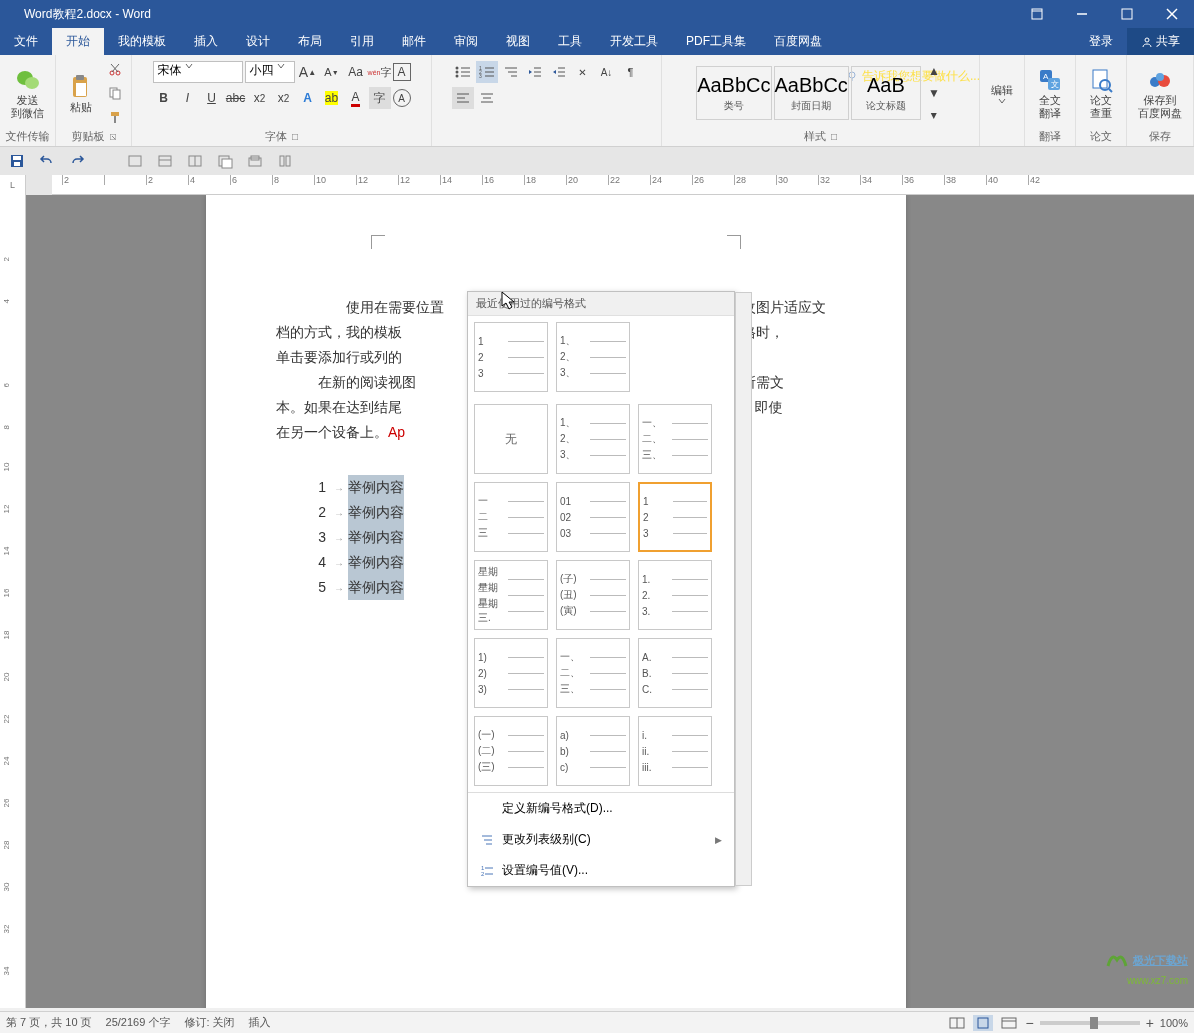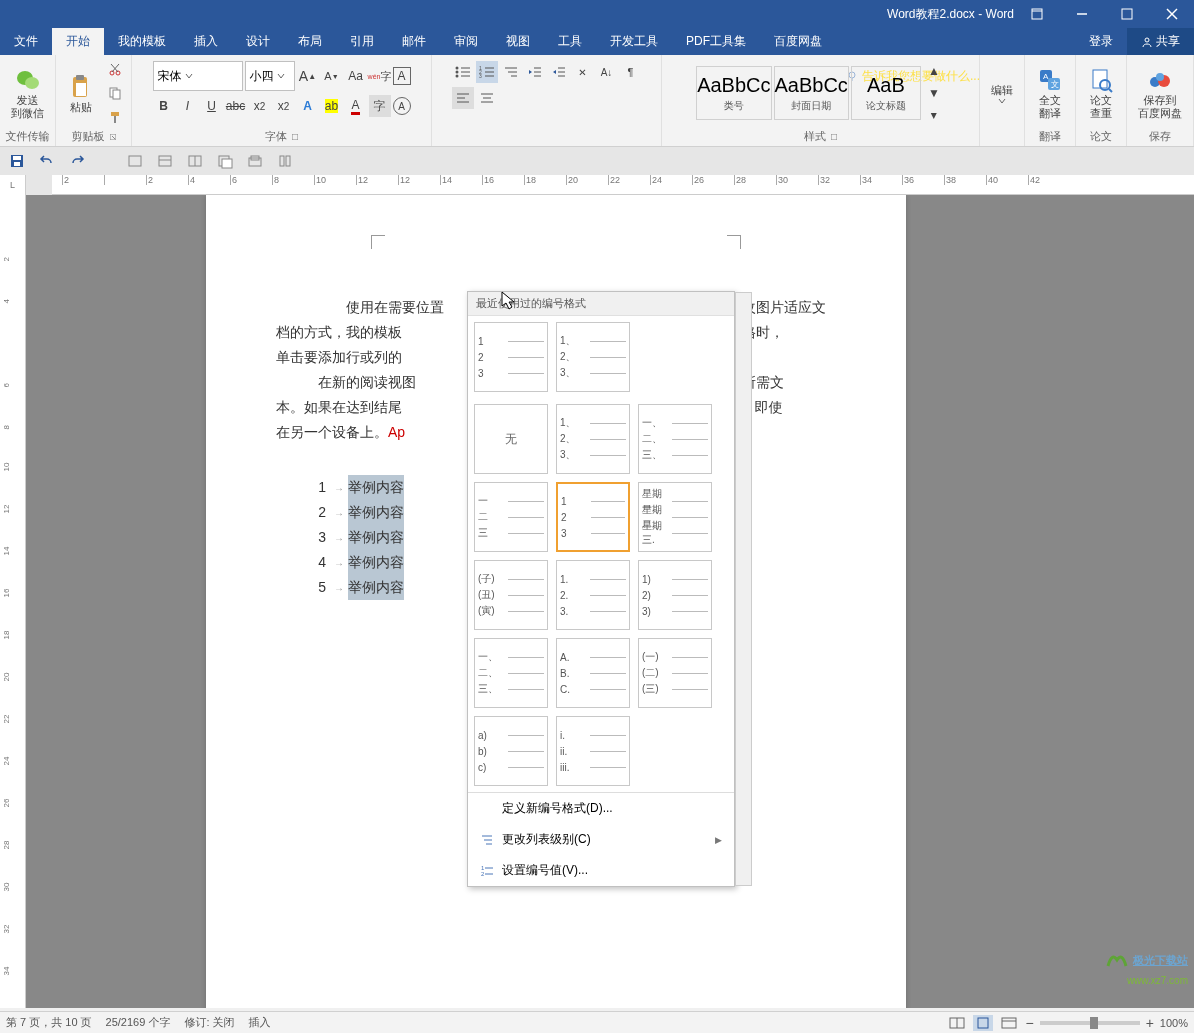--- a/index.html
+++ b/index.html
@@ -1,20 +1,20 @@
 <!DOCTYPE html>
 <html><head>
 <meta charset="utf-8">
 <style>
 * { margin:0; padding:0; box-sizing:border-box; font-family:"Microsoft YaHei","Segoe UI",sans-serif; }
 body { background:#f0f0f0; width:1194px; height:1033px; overflow:hidden; position:relative; }
 
 
 .titlebar { background:#2B579A; height:28px; display:flex; align-items:center; color:#fff; font-size:12px; }
-.titlebar .title { flex:1; text-align:right; font-size:12px; }
+.titlebar .title { flex:1; text-align:left; font-size:12px;padding-left:24px; }
 .win-btns { display:flex; }
 .win-btn { width:45px; height:28px; display:flex; align-items:center; justify-content:center; color:#fff; font-size:12px; }
 .win-btn svg { width:12px; height:12px; }
 
 
 .menubar { background:#2B579A; height:27px; display:flex; align-items:stretch; color:#fff; font-size:12px; }
 .menu-item { padding:0 14px; display:flex; align-items:center; cursor:pointer; }
 .menu-item.active { background:#f3f3f3; color:#2B579A; }
 .menu-right { margin-left:auto; display:flex; }
 .tell-me { color:#fde047; padding:0 10px; display:flex; align-items:center;margin-top:48px; }
@@ -27,21 +27,21 @@
 .ribbon-group .label { font-size:11px; color:#666; padding:1px 0 2px; text-align:center; width:100%; }
 .ribbon-group .label svg.caret { width:6px; height:6px; margin-left:2px; }
 
 .big-btn { display:flex; flex-direction:column; align-items:center; justify-content:center; padding:2px 6px; font-size:11px; color:#444; }
 .big-btn .ico { width:28px; height:28px; display:flex; align-items:center; justify-content:center; }
 .big-btn .cap { line-height:13px; text-align:center; }
 
 .small-btn { width:22px; height:22px; display:flex; align-items:center; justify-content:center; font-size:12px; color:#444; }
 
 .font-row { display:flex; align-items:center; gap:2px; margin-bottom:4px;}
-.font-combo { border:1px solid #c0c0c0; background:#fff; height:30px; display:flex; align-items:center; padding:0 4px; font-size:12px; }
+.font-combo { border:1px solid #c0c0c0; background:#fff; height:22px; display:flex; padding:0 4px; font-size:12px; }
 .font-combo svg { margin-left:3px; }
 
 .style-box { border:1px solid #d0d0d0; min-width:70px; height:54px; display:flex; flex-direction:column; align-items:center; justify-content:center; margin-right:2px; }
 .style-box .preview { font-size:20px; }
 .style-box .name { font-size:10px; color:#555; margin-top:2px; }
 
 
 .qat { background:#e6e6e6; height:28px; display:flex; align-items:center; padding:0 6px; gap:8px; }
 .qat-btn { width:22px; height:22px; display:flex; align-items:center; justify-content:center; color:#2B579A; }
 
@@ -671,20 +671,34 @@
           </div>
           <div class="row">
             <span class="n">二</span>
             <span class="ln"></span>
           </div>
           <div class="row">
             <span class="n">三</span>
             <span class="ln"></span>
           </div>
         </div>
+        <div class="thumb">
+          <div class="row">
+            <span class="n">01</span>
+            <span class="ln"></span>
+          </div>
+          <div class="row">
+            <span class="n">02</span>
+            <span class="ln"></span>
+          </div>
+          <div class="row">
+            <span class="n">03</span>
+            <span class="ln"></span>
+          </div>
+        </div>
         <div class="thumb selected">
           <div class="row">
             <span class="n">1</span>
             <span class="ln"></span>
           </div>
           <div class="row">
             <span class="n">2</span>
             <span class="ln"></span>
           </div>
           <div class="row">

